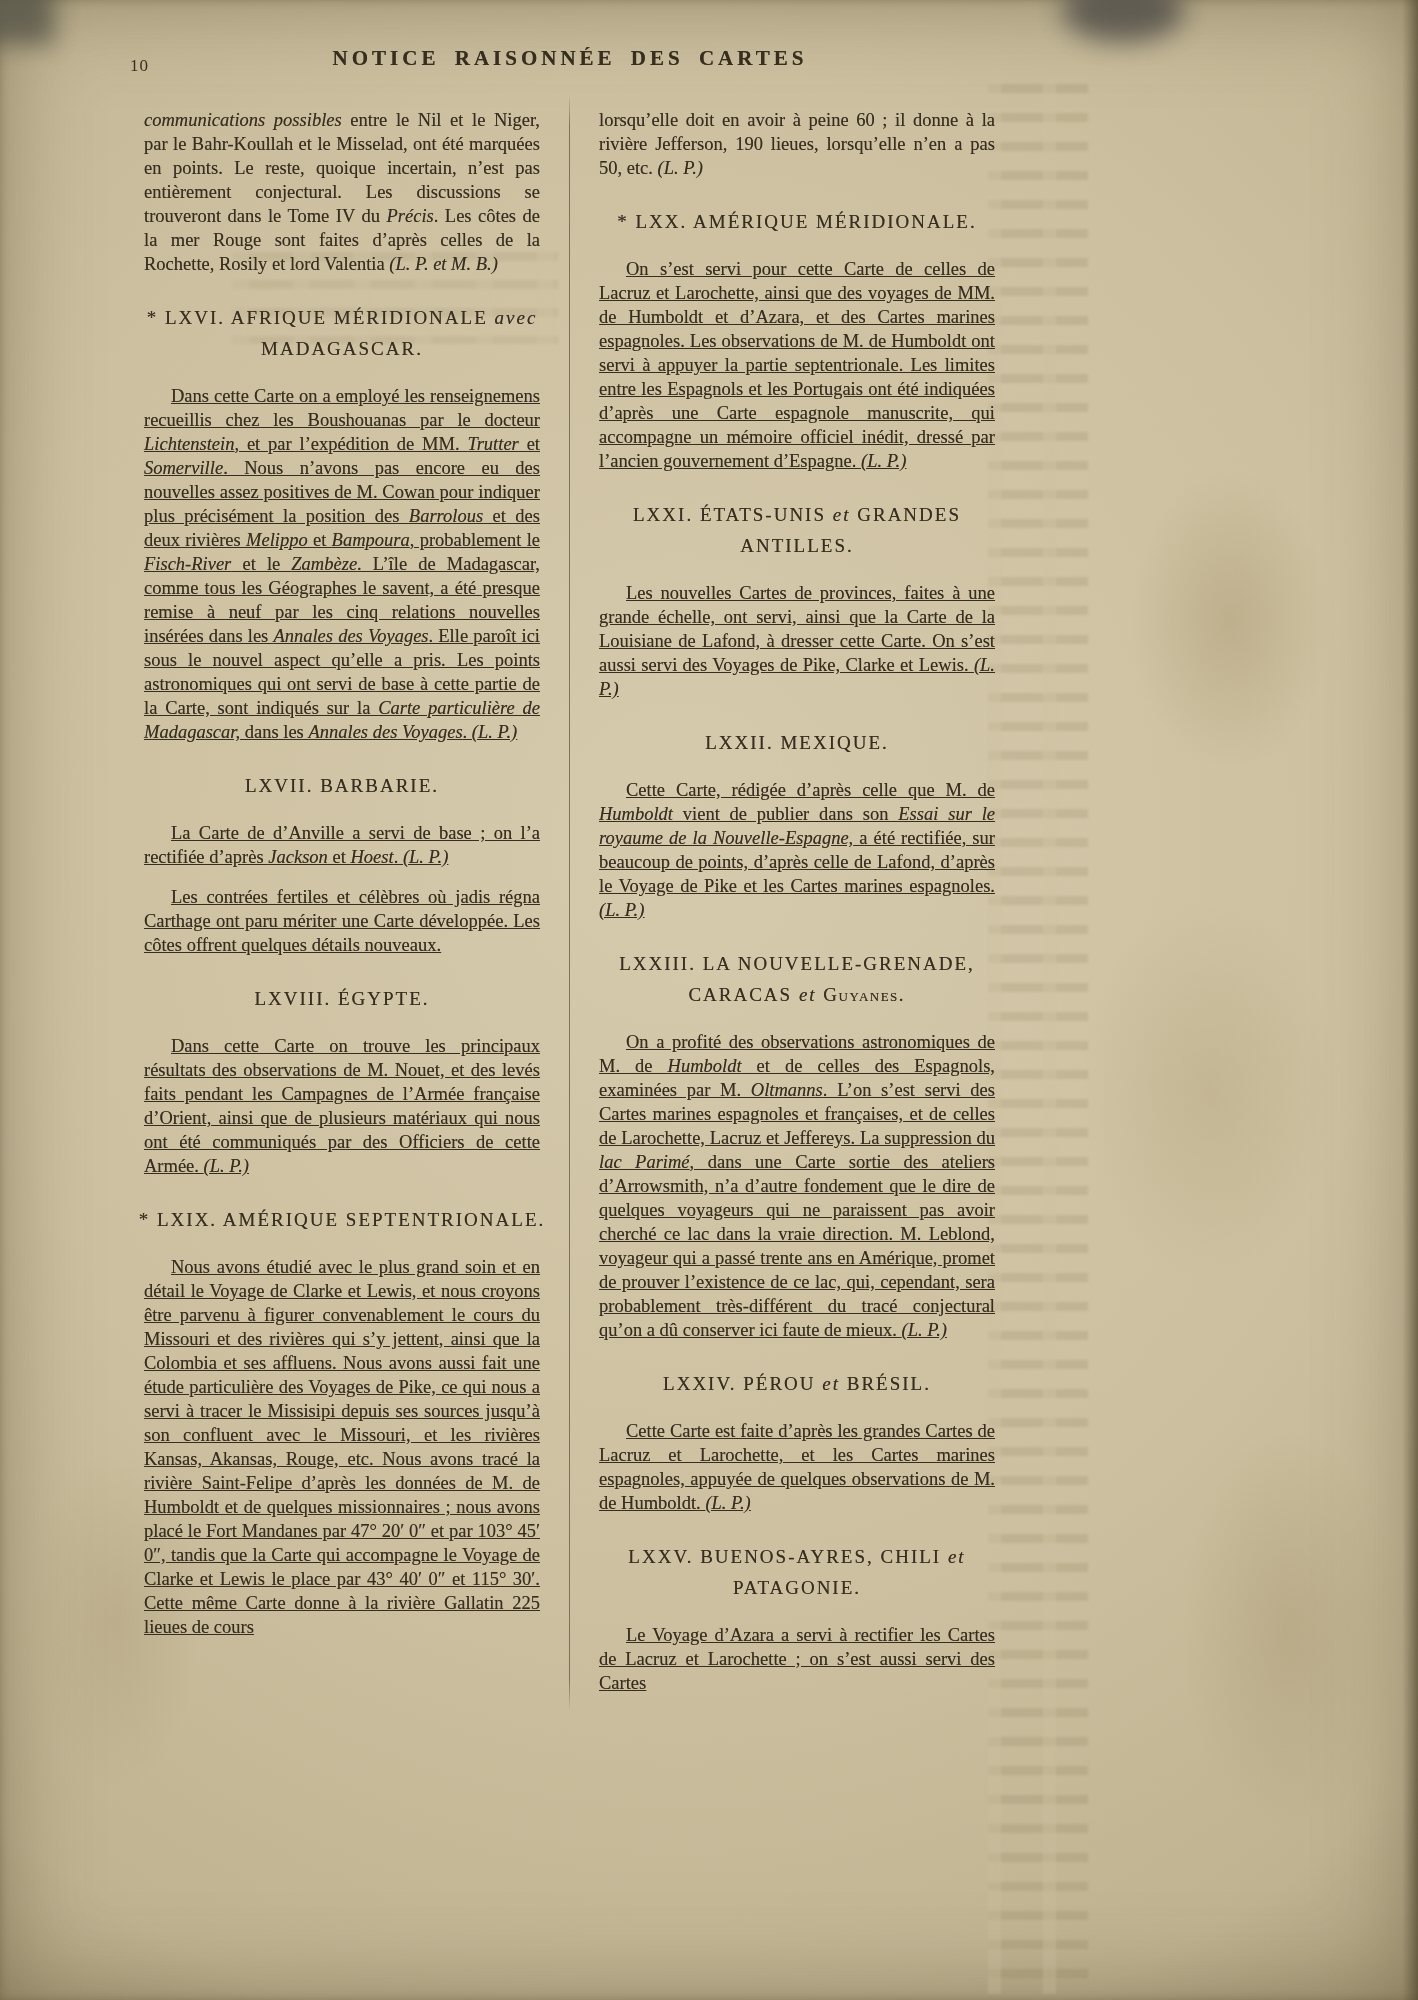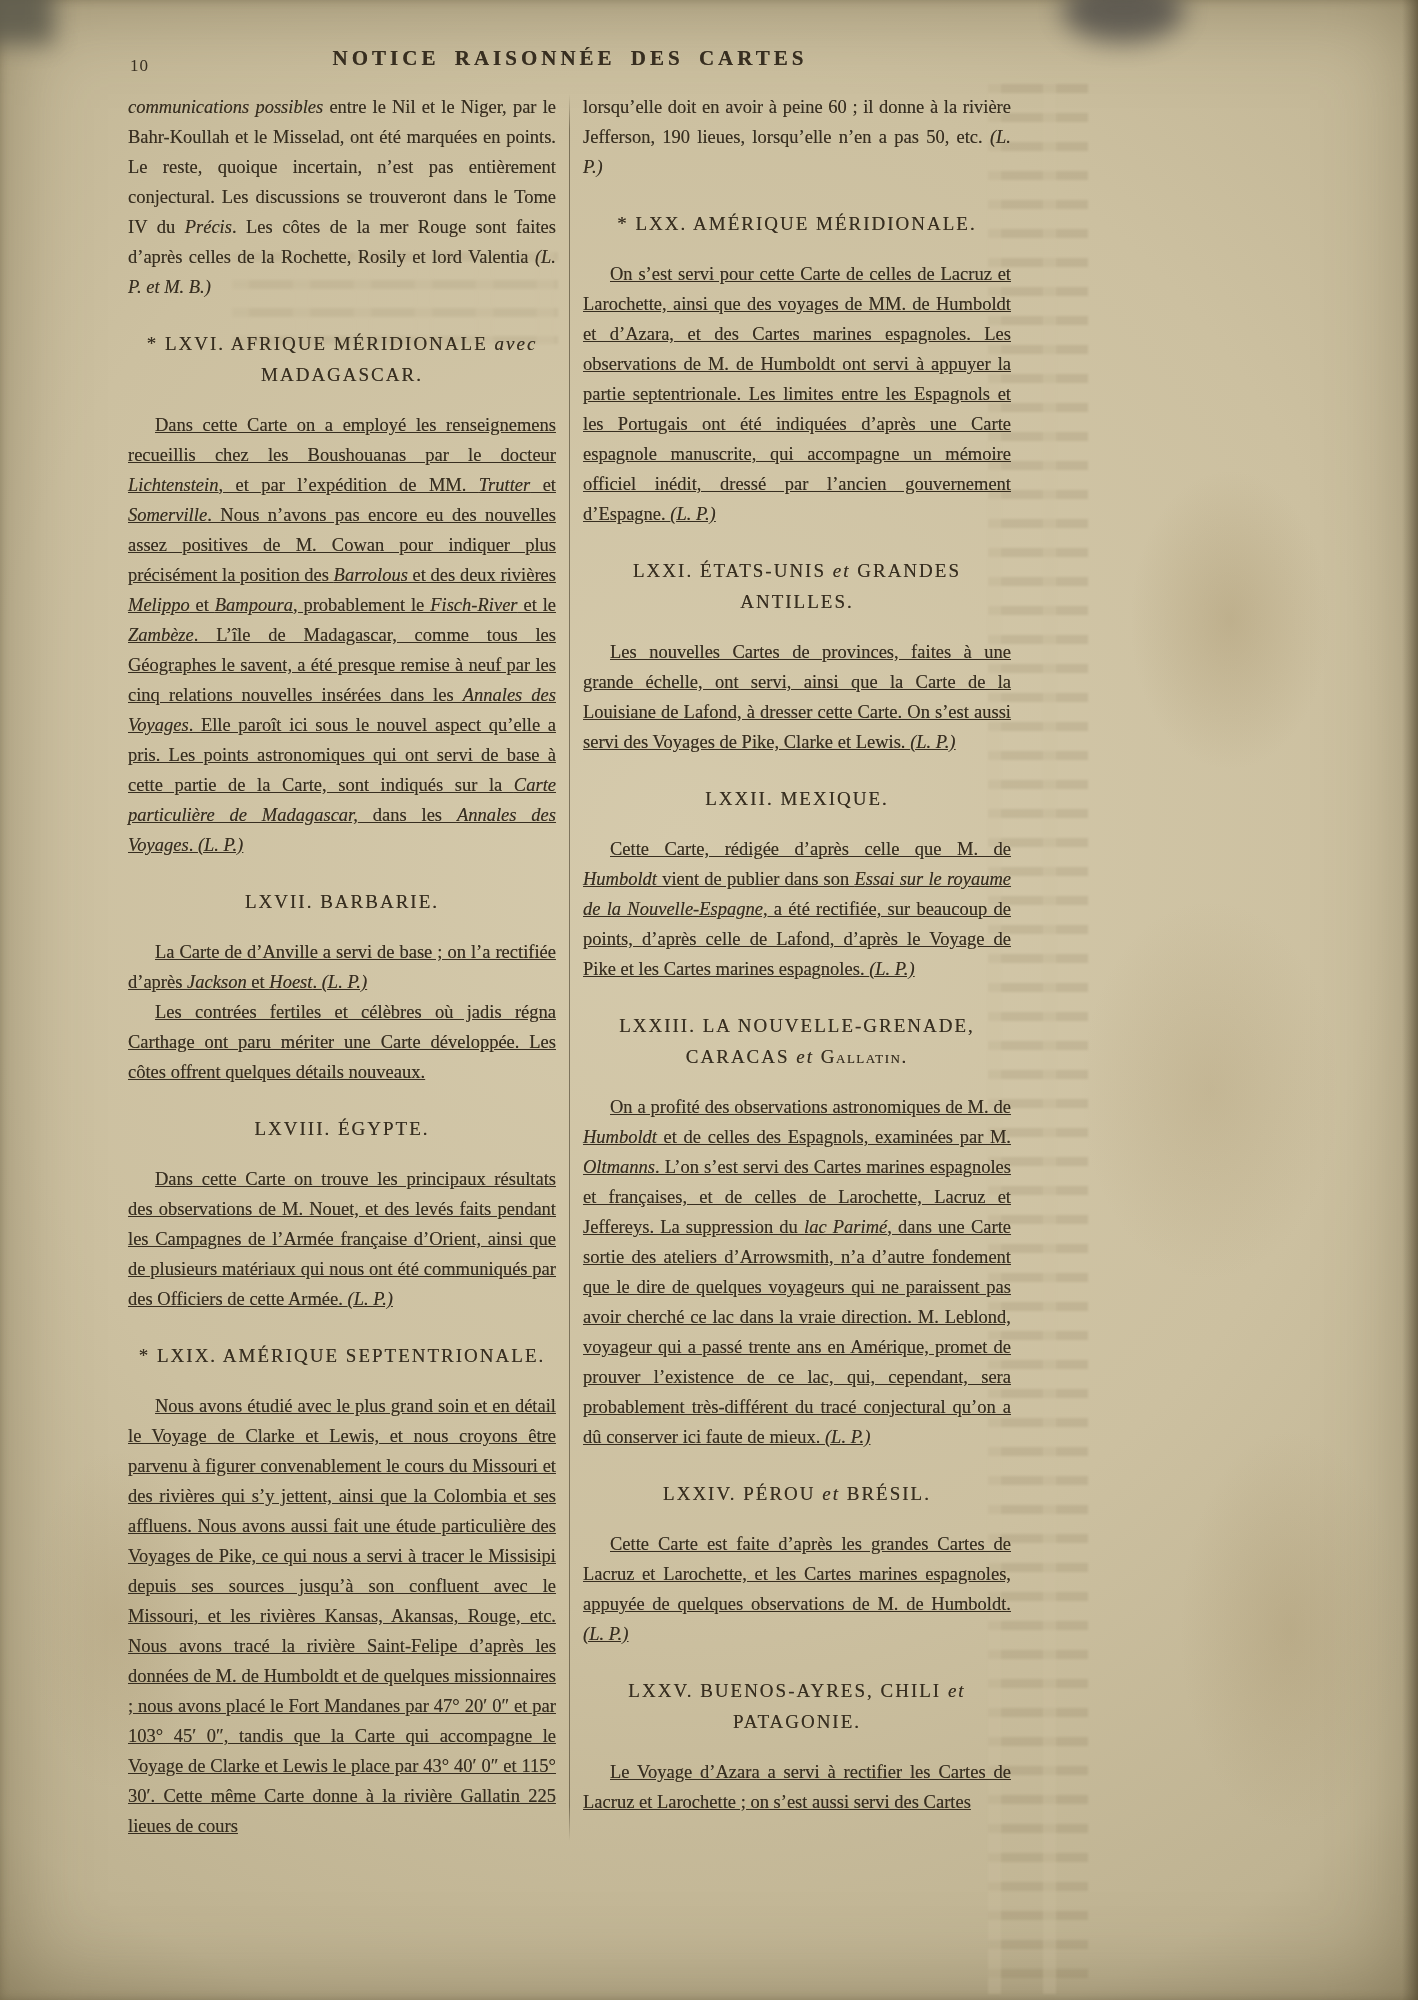--- a/index.html
+++ b/index.html
@@ -45,21 +45,21 @@
     padding-top:8px;font-weight:bold;
     text-shadow:0 0 .5px rgba(55,46,32,.65);
   }
   .columns{display:flex;align-items:stretch;}
   .column{width:428px;}
   .divider{
     width:1px;margin:2px 13px 0 13px;
     background:linear-gradient(180deg, rgba(56,48,31,0) 0%, rgba(56,48,31,.55) 2%, rgba(56,48,31,.55) 98%, rgba(56,48,31,0) 100%);
   }
   p.paragraph{
-    margin:0;text-align:justify;font-size:18.5px;line-height:30px;
+    margin:16px;text-align:justify;font-size:18.5px;line-height:24px;
     text-shadow:0 0 .4px rgba(55,46,32,.55);
   }
   p.indent{text-indent:27px;text-decoration:underline;}
   h2.heading{
     margin:26px 0 20px;text-align:center;font-size:19px;line-height:31px;
     font-weight:normal;letter-spacing:2px;
     text-shadow:0 0 .5px rgba(55,46,32,.6);
   }
   .i{font-style:italic;}
   .sc{font-variant:small-caps;letter-spacing:1.5px;}
@@ -99,21 +99,21 @@
         </div>
       <div class="divider"></div>
       <div class="column">
           <p class="paragraph"><span>lorsqu’elle doit en avoir à peine 60 ; il donne à la rivière Jefferson, 190 lieues, lorsqu’elle n’en a pas 50, etc. </span><span class="i">(L. P.)</span></p>
           <h2 class="heading"><span>* LXX. AMÉRIQUE MÉRIDIONALE.</span></h2>
           <p class="paragraph indent"><span>On s’est servi pour cette Carte de celles de Lacruz et Larochette, ainsi que des voyages de MM. de Humboldt et d’Azara, et des Cartes marines espagnoles. Les observations de M. de Humboldt ont servi à appuyer la partie septentrionale. Les limites entre les Espagnols et les Portugais ont été indiquées d’après une Carte espagnole manuscrite, qui accompagne un mémoire officiel inédit, dressé par l’ancien gouvernement d’Espagne. </span><span class="i">(L. P.)</span></p>
           <h2 class="heading"><span>LXXI. ÉTATS-UNIS </span><span class="i">et</span><span> GRANDES</span><br><span>ANTILLES.</span></h2>
           <p class="paragraph indent"><span>Les nouvelles Cartes de provinces, faites à une grande échelle, ont servi, ainsi que la Carte de la Louisiane de Lafond, à dresser cette Carte. On s’est aussi servi des Voyages de Pike, Clarke et Lewis. </span><span class="i">(L. P.)</span></p>
           <h2 class="heading"><span>LXXII. MEXIQUE.</span></h2>
           <p class="paragraph indent"><span>Cette Carte, rédigée d’après celle que M. de </span><span class="i">Humboldt</span><span> vient de publier dans son </span><span class="i">Essai sur le royaume de la Nouvelle-Espagne,</span><span> a été rectifiée, sur beaucoup de points, d’après celle de Lafond, d’après le Voyage de Pike et les Cartes marines espagnoles. </span><span class="i">(L. P.)</span></p>
-          <h2 class="heading"><span>LXXIII. LA NOUVELLE-GRENADE,</span><br><span>CARACAS </span><span class="i">et</span><span> </span><span class="sc">Gallatin</span><span>.</span></h2>
+          <h2 class="heading"><span>LXXIII. LA NOUVELLE-GRENADE,</span><br><span>CARACAS </span><span class="i">et</span><span> </span><span class="sc">Guyanes</span><span>.</span></h2>
           <p class="paragraph indent"><span>On a profité des observations astronomiques de M. de </span><span class="i">Humboldt</span><span> et de celles des Espagnols, examinées par M. </span><span class="i">Oltmanns</span><span>. L’on s’est servi des Cartes marines espagnoles et françaises, et de celles de Larochette, Lacruz et Jeffereys. La suppression du </span><span class="i">lac Parimé</span><span>, dans une Carte sortie des ateliers d’Arrowsmith, n’a d’autre fondement que le dire de quelques voyageurs qui ne paraissent pas avoir cherché ce lac dans la vraie direction. M. Leblond, voyageur qui a passé trente ans en Amérique, promet de prouver l’existence de ce lac, qui, cependant, sera probablement très-différent du tracé conjectural qu’on a dû conserver ici faute de mieux. </span><span class="i">(L. P.)</span></p>
           <h2 class="heading"><span>LXXIV. PÉROU </span><span class="i">et</span><span> BRÉSIL.</span></h2>
           <p class="paragraph indent"><span>Cette Carte est faite d’après les grandes Cartes de Lacruz et Larochette, et les Cartes marines espagnoles, appuyée de quelques observations de M. de Humboldt. </span><span class="i">(L. P.)</span></p>
           <h2 class="heading"><span>LXXV. BUENOS-AYRES, CHILI </span><span class="i">et</span><br><span>PATAGONIE.</span></h2>
           <p class="paragraph indent"><span>Le Voyage d’Azara a servi à rectifier les Cartes de Lacruz et Larochette ; on s’est aussi servi des Cartes</span></p>
         </div>
     </div>
   </div>
 </div>
 

